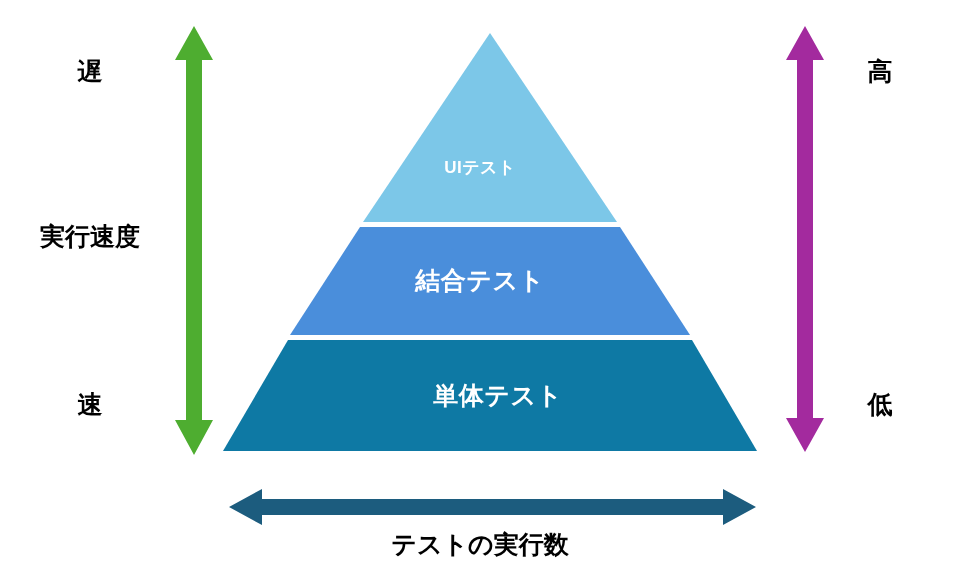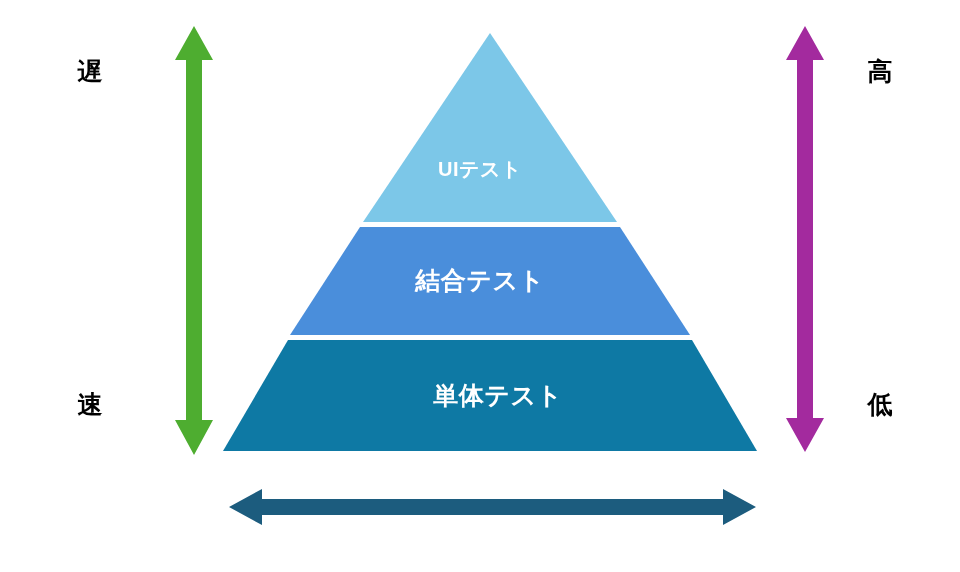--- a/index.html
+++ b/index.html
@@ -31,21 +31,21 @@
     position: absolute;
     color: #ffffff;
     font-weight: bold;
     text-align: center;
     white-space: nowrap;
     letter-spacing: 0.5px;
   }
   #label-ui {
     left: 0; right: 0;
     top: 156px;
-    font-size: 20px;
+    font-size: 17px;
   }
   #label-integration {
     left: 0; right: 0;
     top: 264px;
     font-size: 25px;
   }
   #label-unit {
     left: 0; right: 0;
     top: 379px;
     font-size: 25px;
@@ -111,19 +111,21 @@
 
   <div class="layer-label" id="label-integration" style="color: rgb(255, 255, 255);">
     <span>結合テスト</span>
   </div>
 
   <div class="layer-label" id="label-unit" style="color: rgb(255, 255, 255); margin-left: 36px;">
     <span>単体テスト</span>
   </div>
 
   <div class="side-label" id="left-top">遅</div>
+  <div class="side-label" id="left-middle">実行速度</div>
   <div class="side-label" id="left-bottom">速</div>
 
   <div class="side-label" id="right-top">高</div>
   <div class="side-label" id="right-bottom">低</div>
 
+  <div id="bottom-label">テストの実行数</div>
 
 </div>
 
 </body></html>

